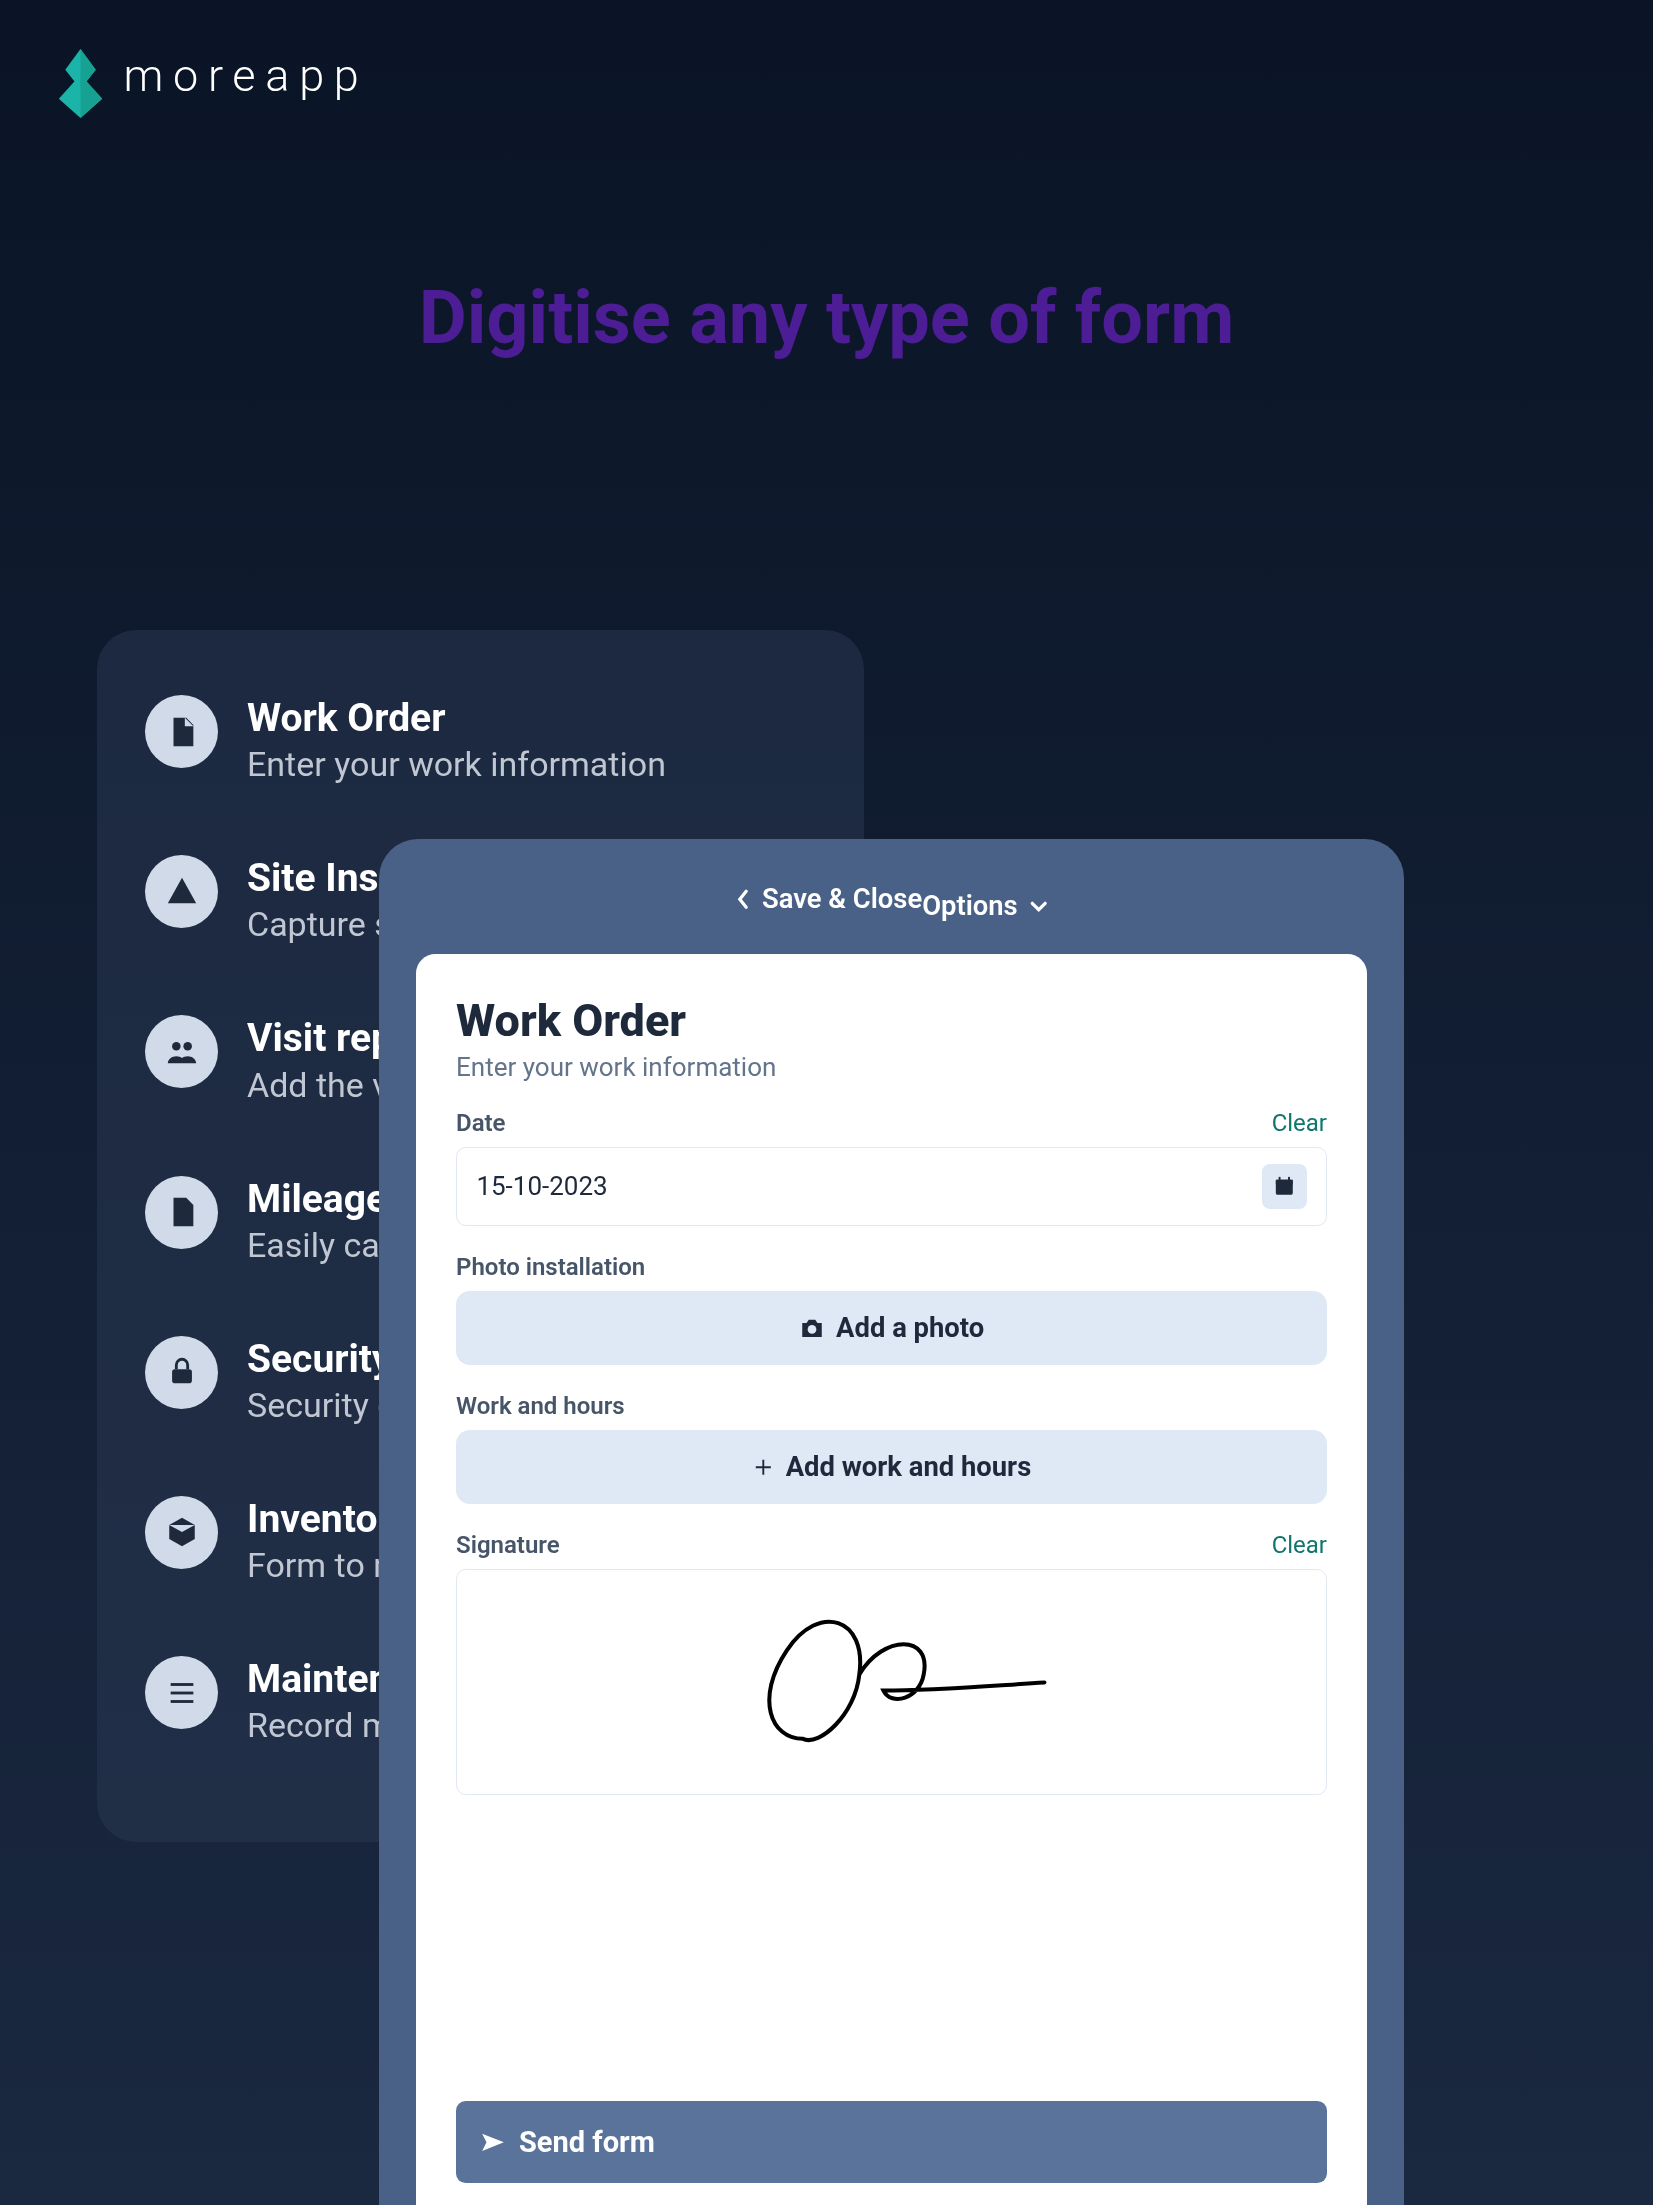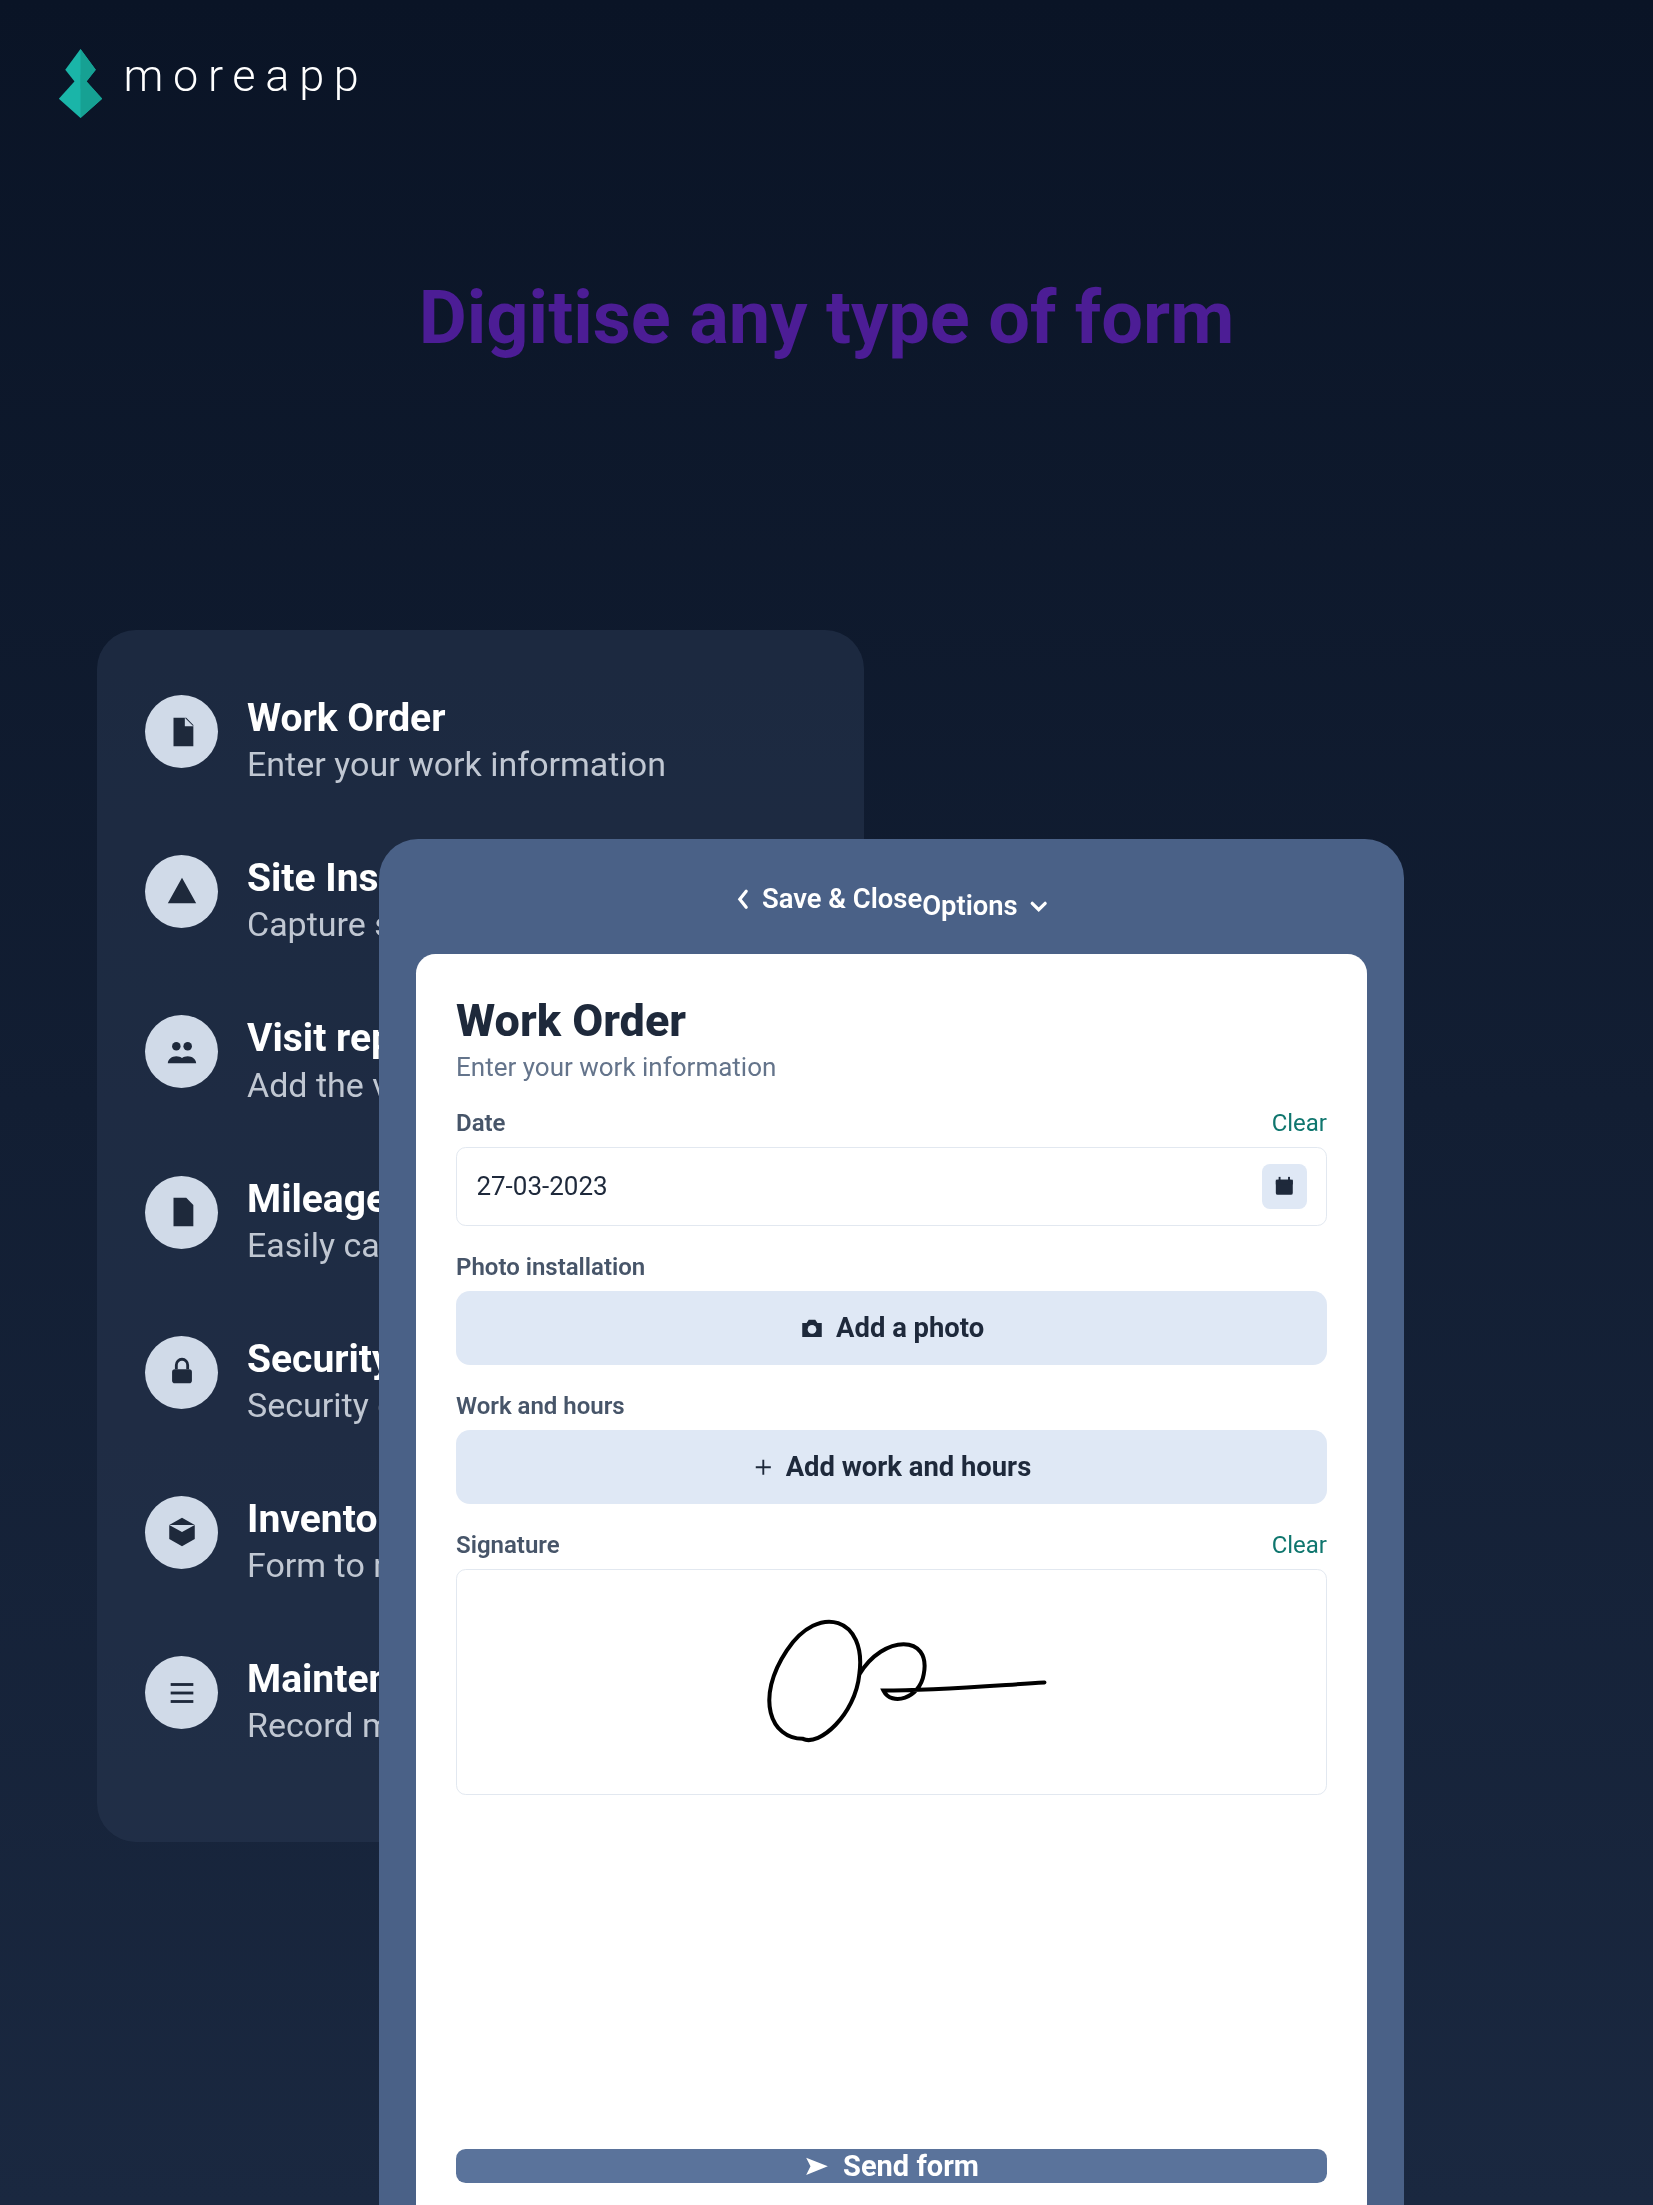--- a/index.html
+++ b/index.html
@@ -129,23 +129,24 @@
     border-radius: 9.7px;
     height: 226px;
     display:flex;
     align-items:center;
     justify-content:center;
     background:#fff;
   }
   .send-btn {
     background: #5a739b;
     border-radius: 9.7px;
+    padding: 24px;
     display:flex;
     align-items:center;
-    justify-content:center;
+    justify-content:flex-start;
     gap: 13px;
     font-size: 29px;
     font-weight: 700;
     color: #fff;
     margin-top: auto;
   }
   .section-label { color:#475569; font-size: 24px; font-weight:600; }
 </style>
 </head>
 <body>
@@ -268,21 +269,21 @@
       <div class="form-title">Work Order</div>
       <div class="form-subtitle">Enter your work information</div>
     </div>
 
     <div>
       <div class="field-row">
         <span class="section-label">Date</span>
         <span class="clear-link">Clear</span>
       </div>
       <div class="input-date" style="margin-top:9.7px;">
-        <span>27-03-2023</span>
+        <span>15-10-2023</span>
         <div class="cal-btn">
           <svg width="22.6" height="22.6" viewBox="0 0 24 24">
               <rect x="3" y="5" width="18" height="16" rx="2" fill="#1e293b"></rect>
               <rect x="3" y="5" width="18" height="5" fill="#1e293b"></rect>
               <rect x="6" y="2" width="2" height="5" fill="#1e293b"></rect>
               <rect x="16" y="2" width="2" height="5" fill="#1e293b"></rect>
             </svg>
         </div>
       </div>
     </div>

